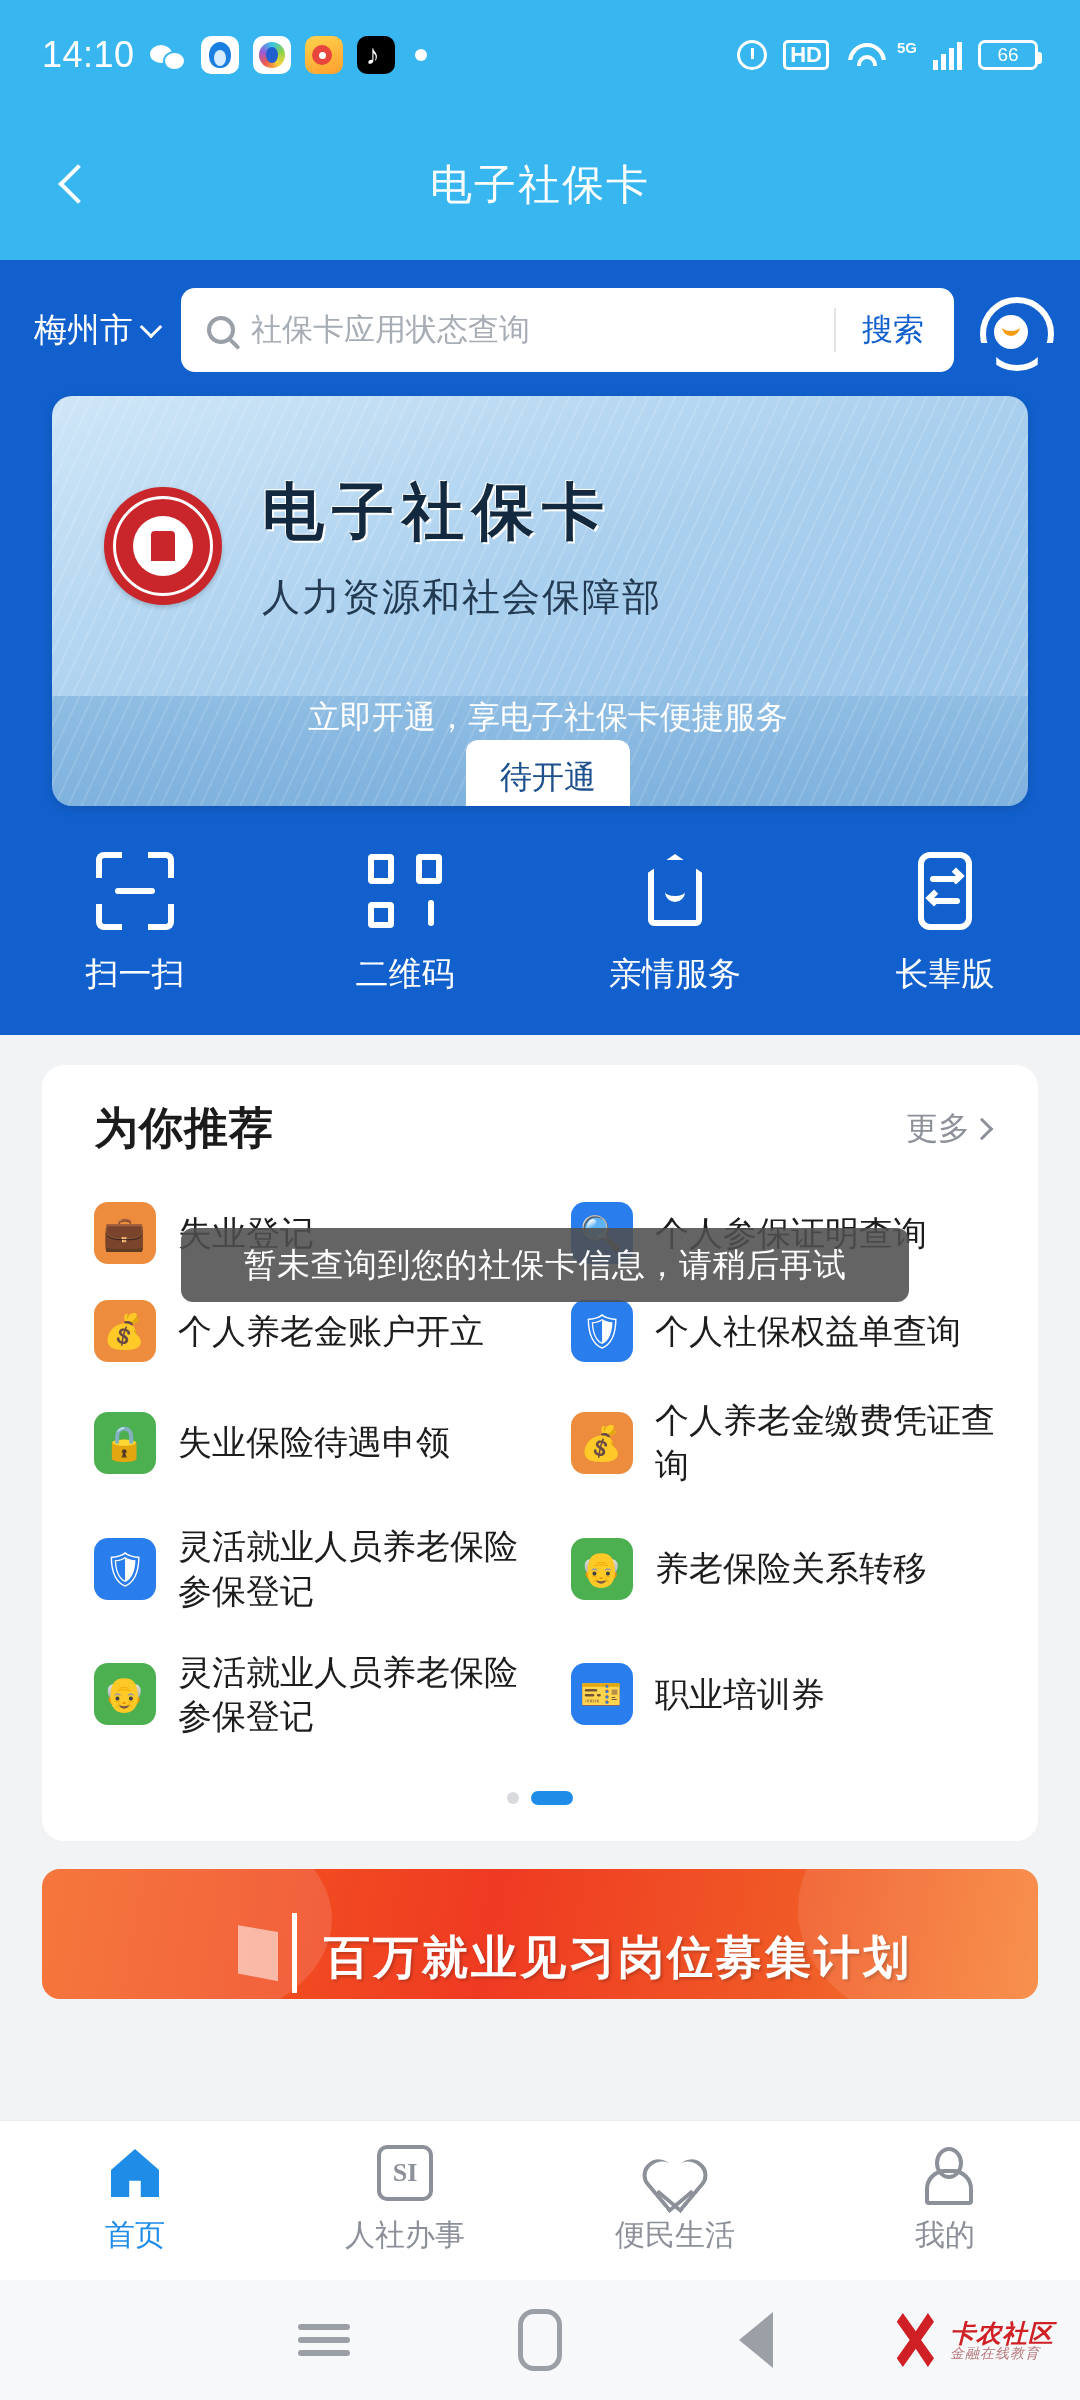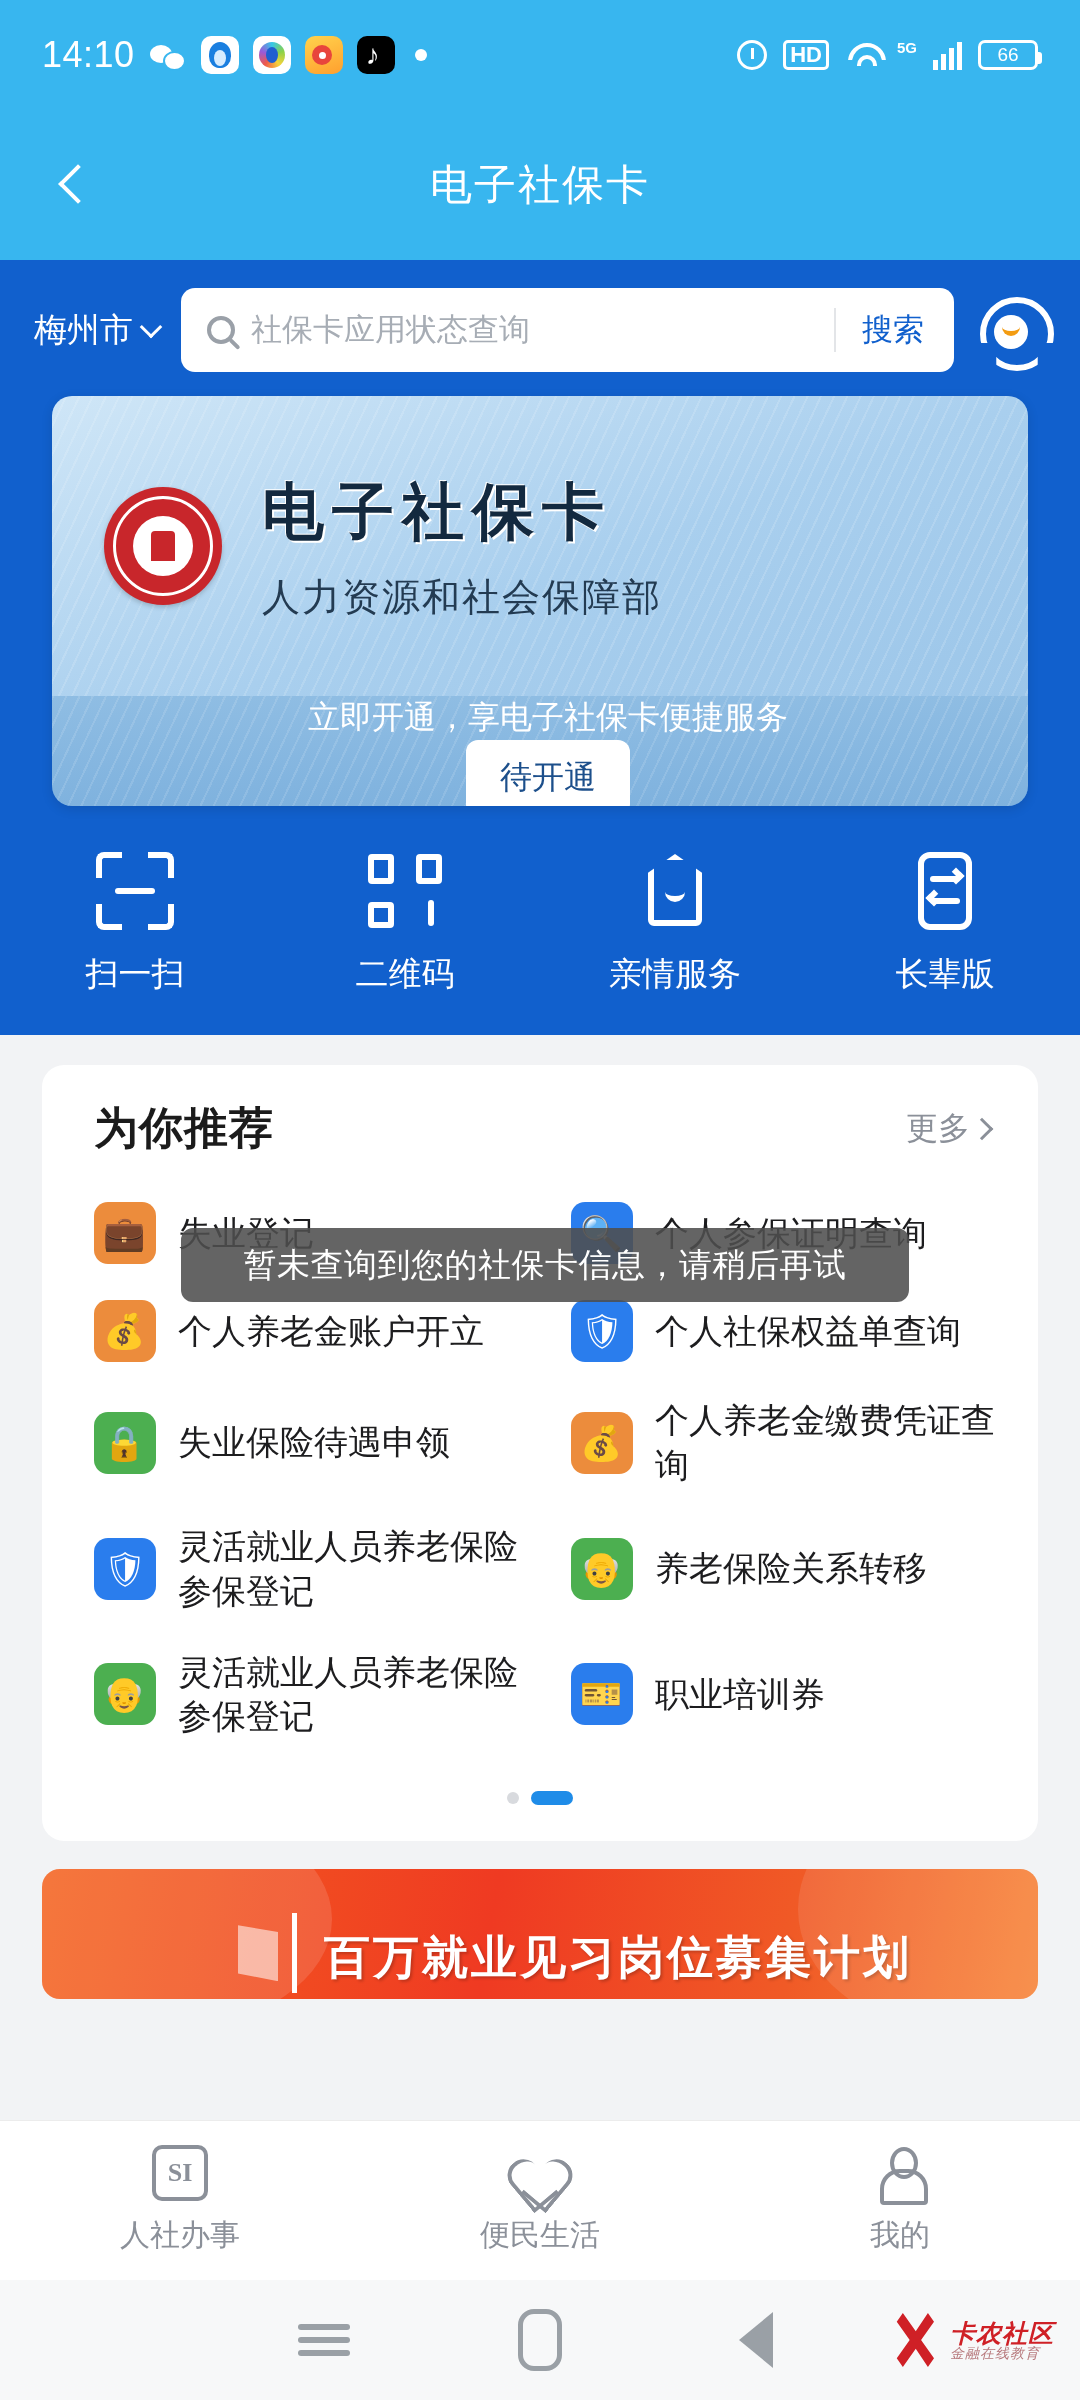--- a/index.html
+++ b/index.html
@@ -387,20 +387,24 @@
 
   <div class="banner">
     <div class="banner-flag"></div>
     <div class="banner-bar"></div>
     <div class="banner-txt">百万就业见习岗位募集计划</div>
   </div>
 
   <div class="toast">暂未查询到您的社保卡信息，请稍后再试</div>
 
   <div class="tabbar">
+    <div class="tab active">
+      <div class="tabicon ti-home"></div>
+      <div class="tab-label">首页</div>
+    </div>
     <div class="tab">
       <div class="tabicon ti-si">SI</div>
       <div class="tab-label">人社办事</div>
     </div>
     <div class="tab">
       <div class="tabicon ti-heart"></div>
       <div class="tab-label">便民生活</div>
     </div>
     <div class="tab">
       <div class="tabicon ti-user"></div>

